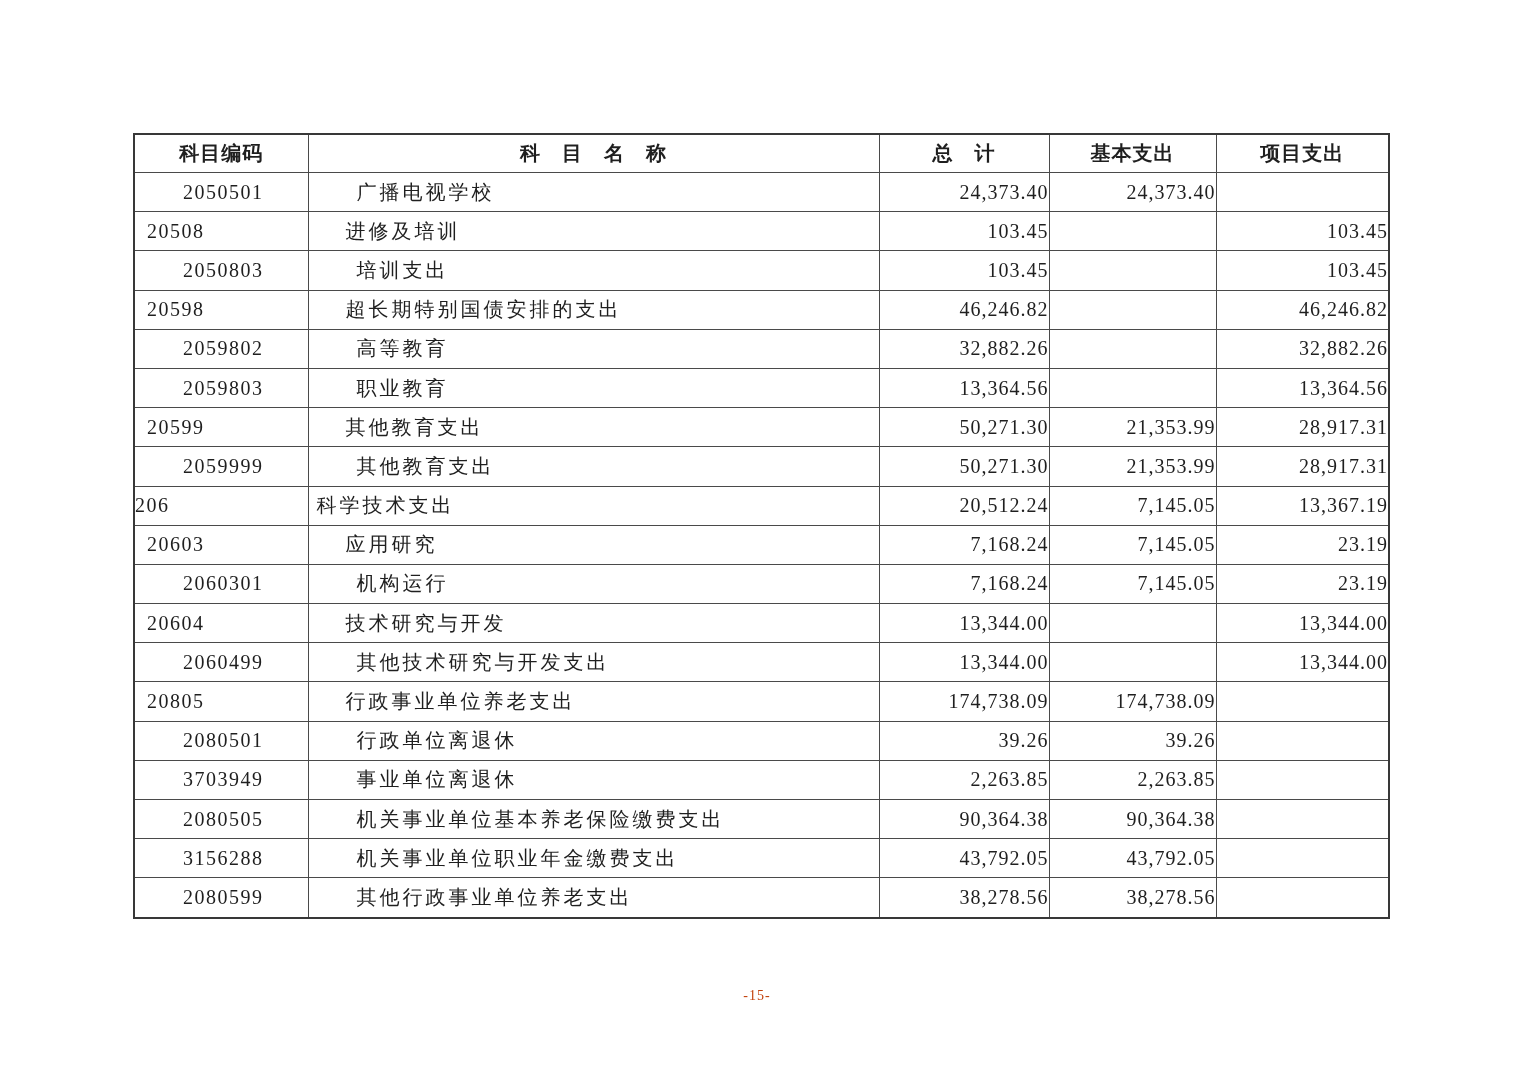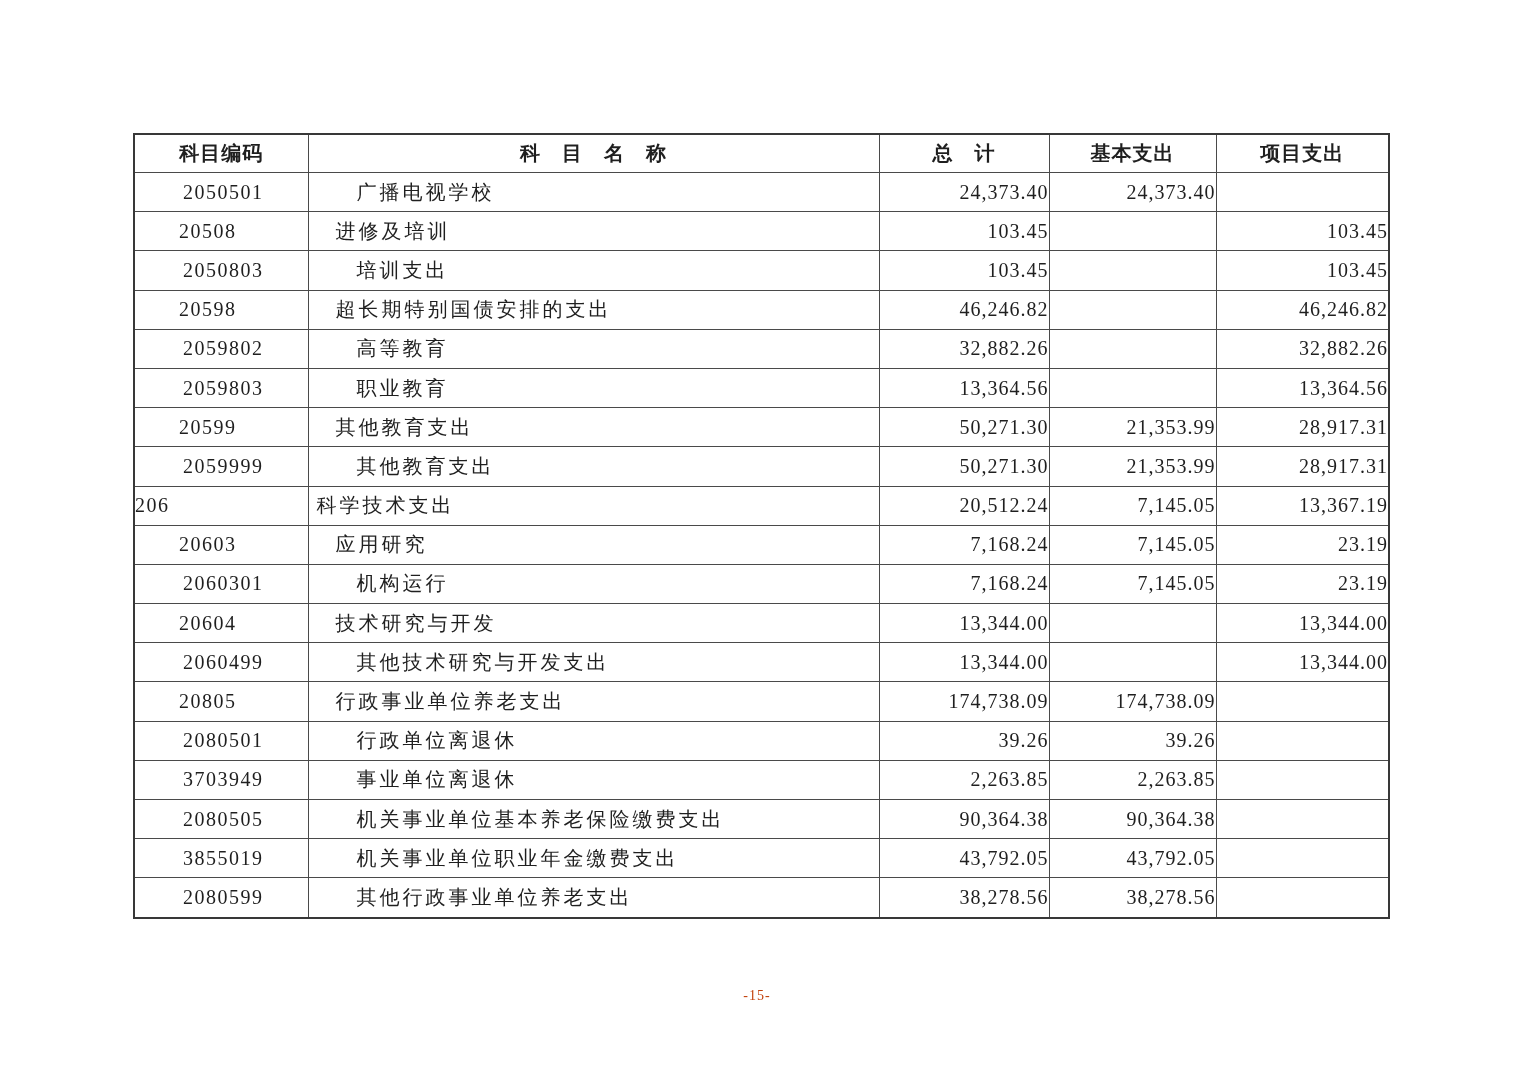--- a/index.html
+++ b/index.html
@@ -53,24 +53,24 @@
     text-align: left;
     letter-spacing: 3px;
   }
   td.num {
     text-align: right;
     padding-right: 12px;
     letter-spacing: 1px;
   }
   
   td.code.lvl1 { }
-  td.code.lvl2 { padding-left: 44px; }
+  td.code.lvl2 { padding-left: 12px; }
   td.code.lvl3 { padding-left: 48px; }
   td.name.lvl1 { padding-left: 8px; margin-top: 8px; }
-  td.name.lvl2 { padding-left: 27px; }
+  td.name.lvl2 { padding-left: 37px; }
   td.name.lvl3 { padding-left: 48px; }
   .page-number {
     position: absolute;
     left: 0;
     right: 6px;
     top: 988px;
     text-align: center;
     font-size: 14px;
     letter-spacing: 1px;
     color: #c2410c;
@@ -211,21 +211,21 @@
     <td class="num"></td>
   </tr>
         <tr>
     <td class="code lvl3">2080505</td>
     <td class="name lvl3">机关事业单位基本养老保险缴费支出</td>
     <td class="num">90,364.38</td>
     <td class="num">90,364.38</td>
     <td class="num"></td>
   </tr>
         <tr>
-    <td class="code lvl3">3855019</td>
+    <td class="code lvl3">3156288</td>
     <td class="name lvl3">机关事业单位职业年金缴费支出</td>
     <td class="num">43,792.05</td>
     <td class="num">43,792.05</td>
     <td class="num"></td>
   </tr>
         <tr>
     <td class="code lvl3">2080599</td>
     <td class="name lvl3">其他行政事业单位养老支出</td>
     <td class="num">38,278.56</td>
     <td class="num">38,278.56</td>

